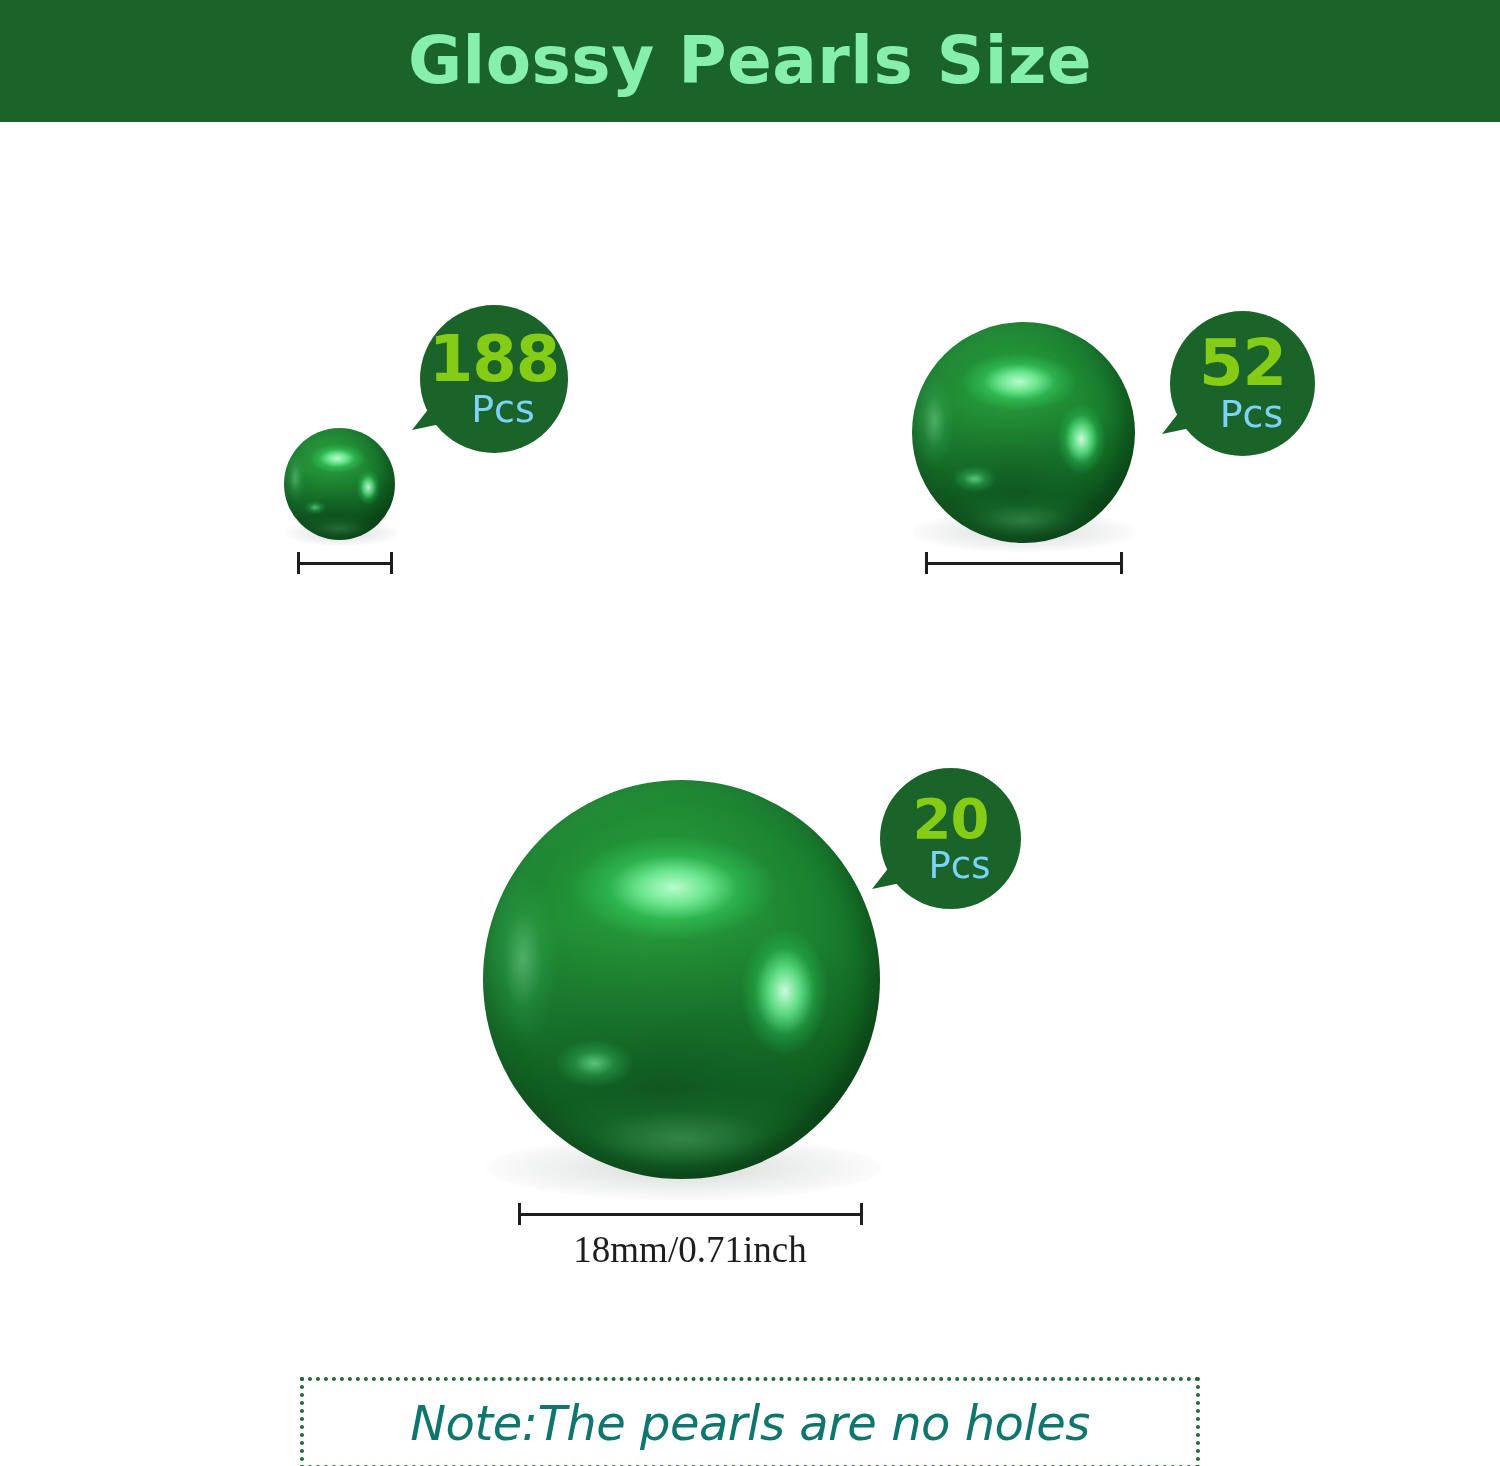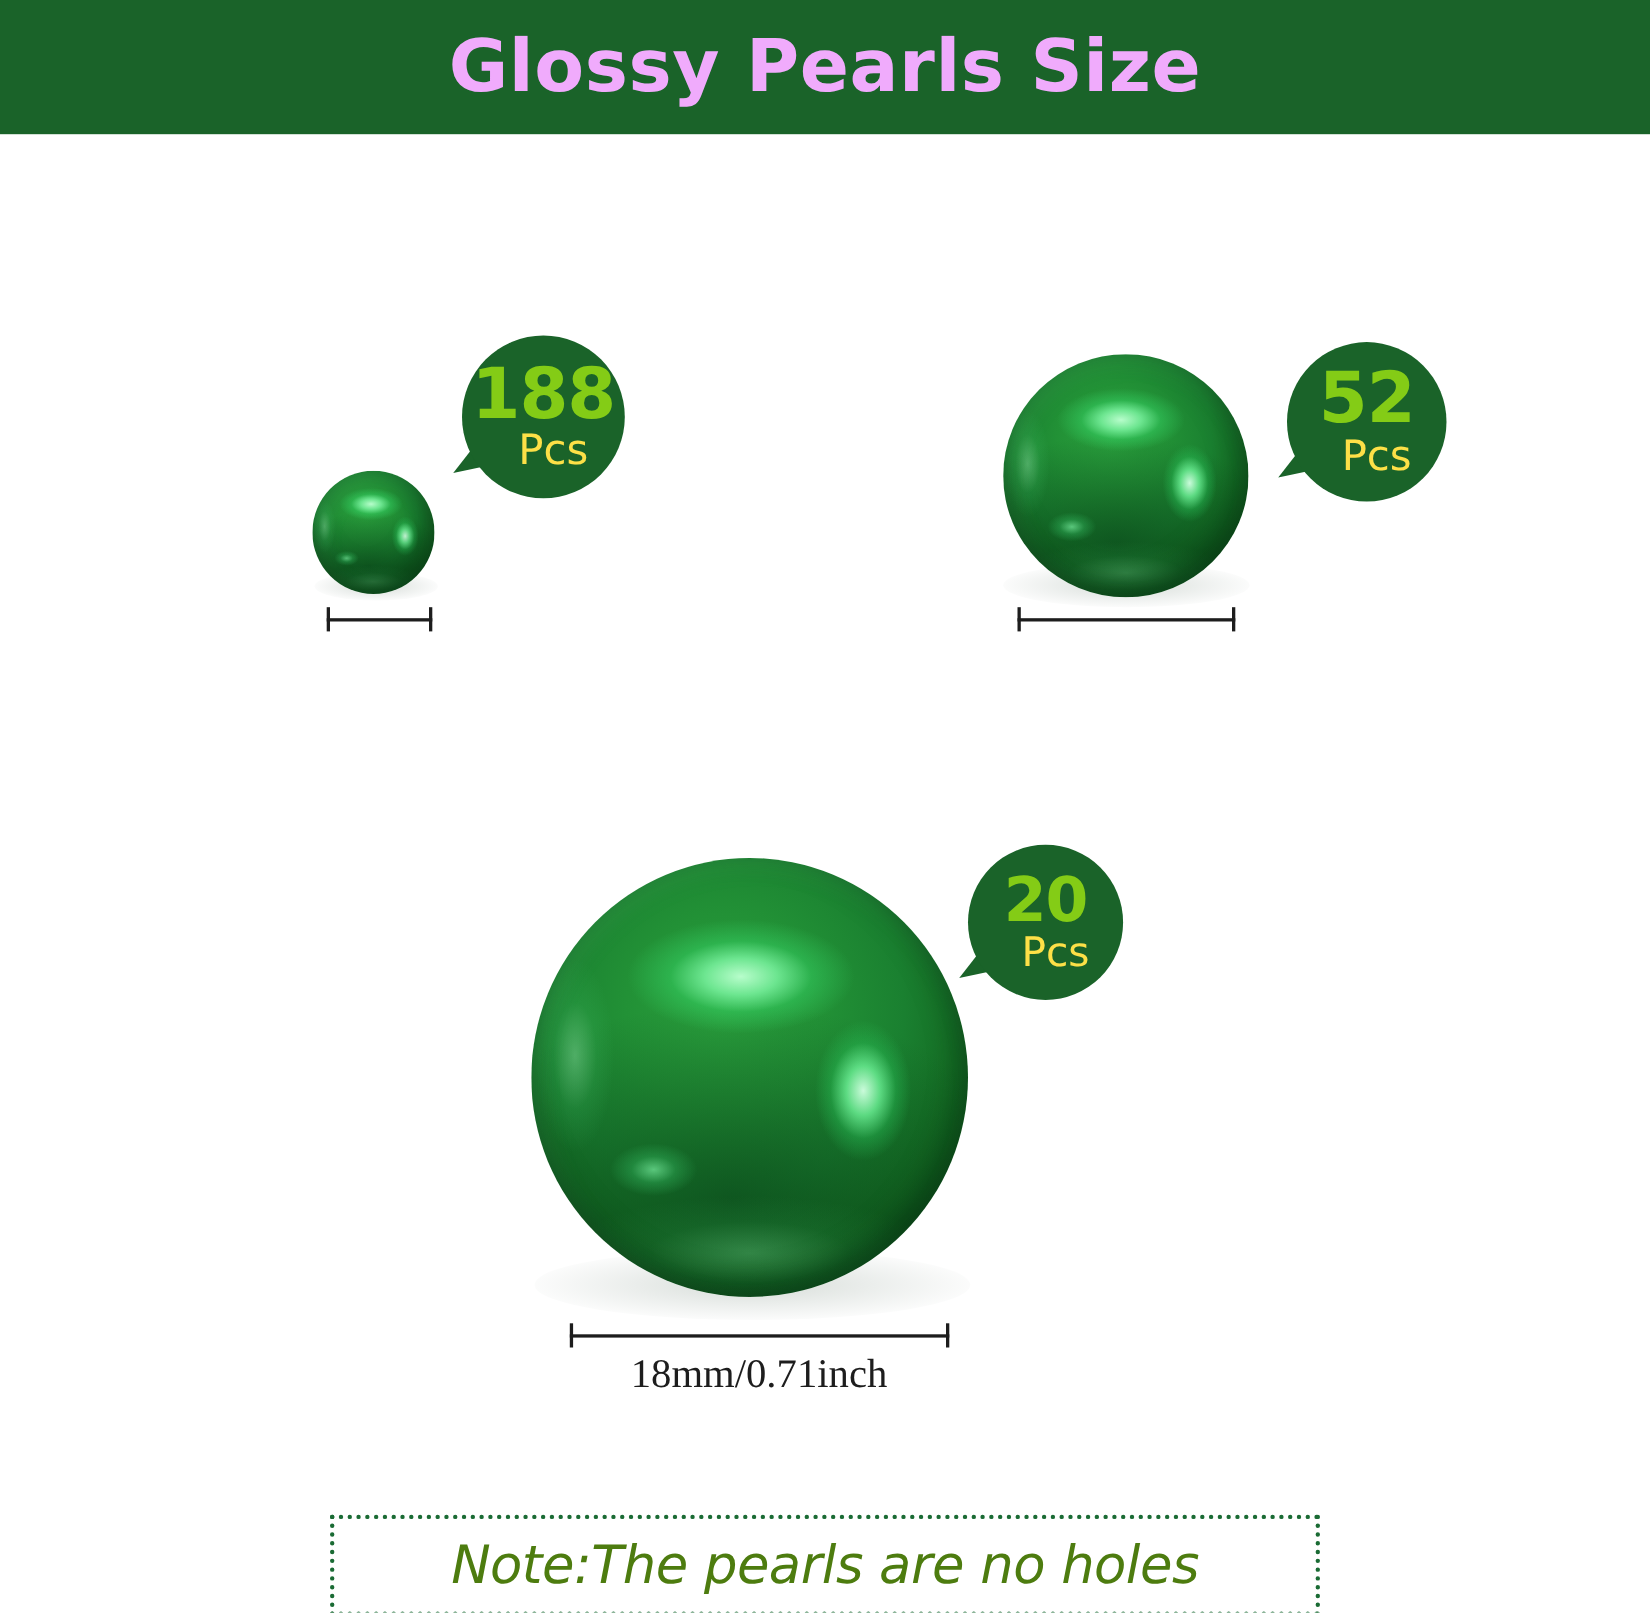--- a/index.html
+++ b/index.html
@@ -22,21 +22,21 @@
     left: 0;
     top: 0;
     width: 1500px;
     height: 122px;
     background: #1a6329;
     display: flex;
     align-items: center;
     justify-content: center;
   }
   .header-title {
-    color: #f0abfc;
+    color: #86efac;
     font-family: "DejaVu Sans", sans-serif;
     font-size: 66px;
     font-weight: bold;
     letter-spacing: 0.5px;
     line-height: 1;
     white-space: nowrap;
   }
 
   
   .pearl-group {
@@ -124,21 +124,21 @@
     height: 0;
   }
   .bubble-count {
     color: #84cc16;
     font-family: "DejaVu Sans", sans-serif;
     font-weight: bold;
     line-height: 0.92;
     letter-spacing: -1px;
   }
   .bubble-unit {
-    color: #fde047;
+    color: #7dd3fc;
     font-family: "DejaVu Sans", sans-serif;
     font-weight: normal;
     line-height: 1;
     letter-spacing: 0px;
   }
 
   
   .dim-line {
     position: absolute;
     height: 3px;
@@ -166,21 +166,21 @@
     width: 900px;
     height: 92px;
     border: 4px dotted #1a6b34;
     box-sizing: border-box;
     display: flex;
     align-items: center;
     justify-content: center;
     background: #ffffff;
   }
   .note-text {
-    color: #4d7c0f;
+    color: #0f766e;
     font-family: "DejaVu Sans", sans-serif;
     font-style: italic;
     font-size: 48px;
     font-weight: normal;
     white-space: nowrap;
     letter-spacing: -0.5px;
   }
 </style>
 </head>
 <body>

